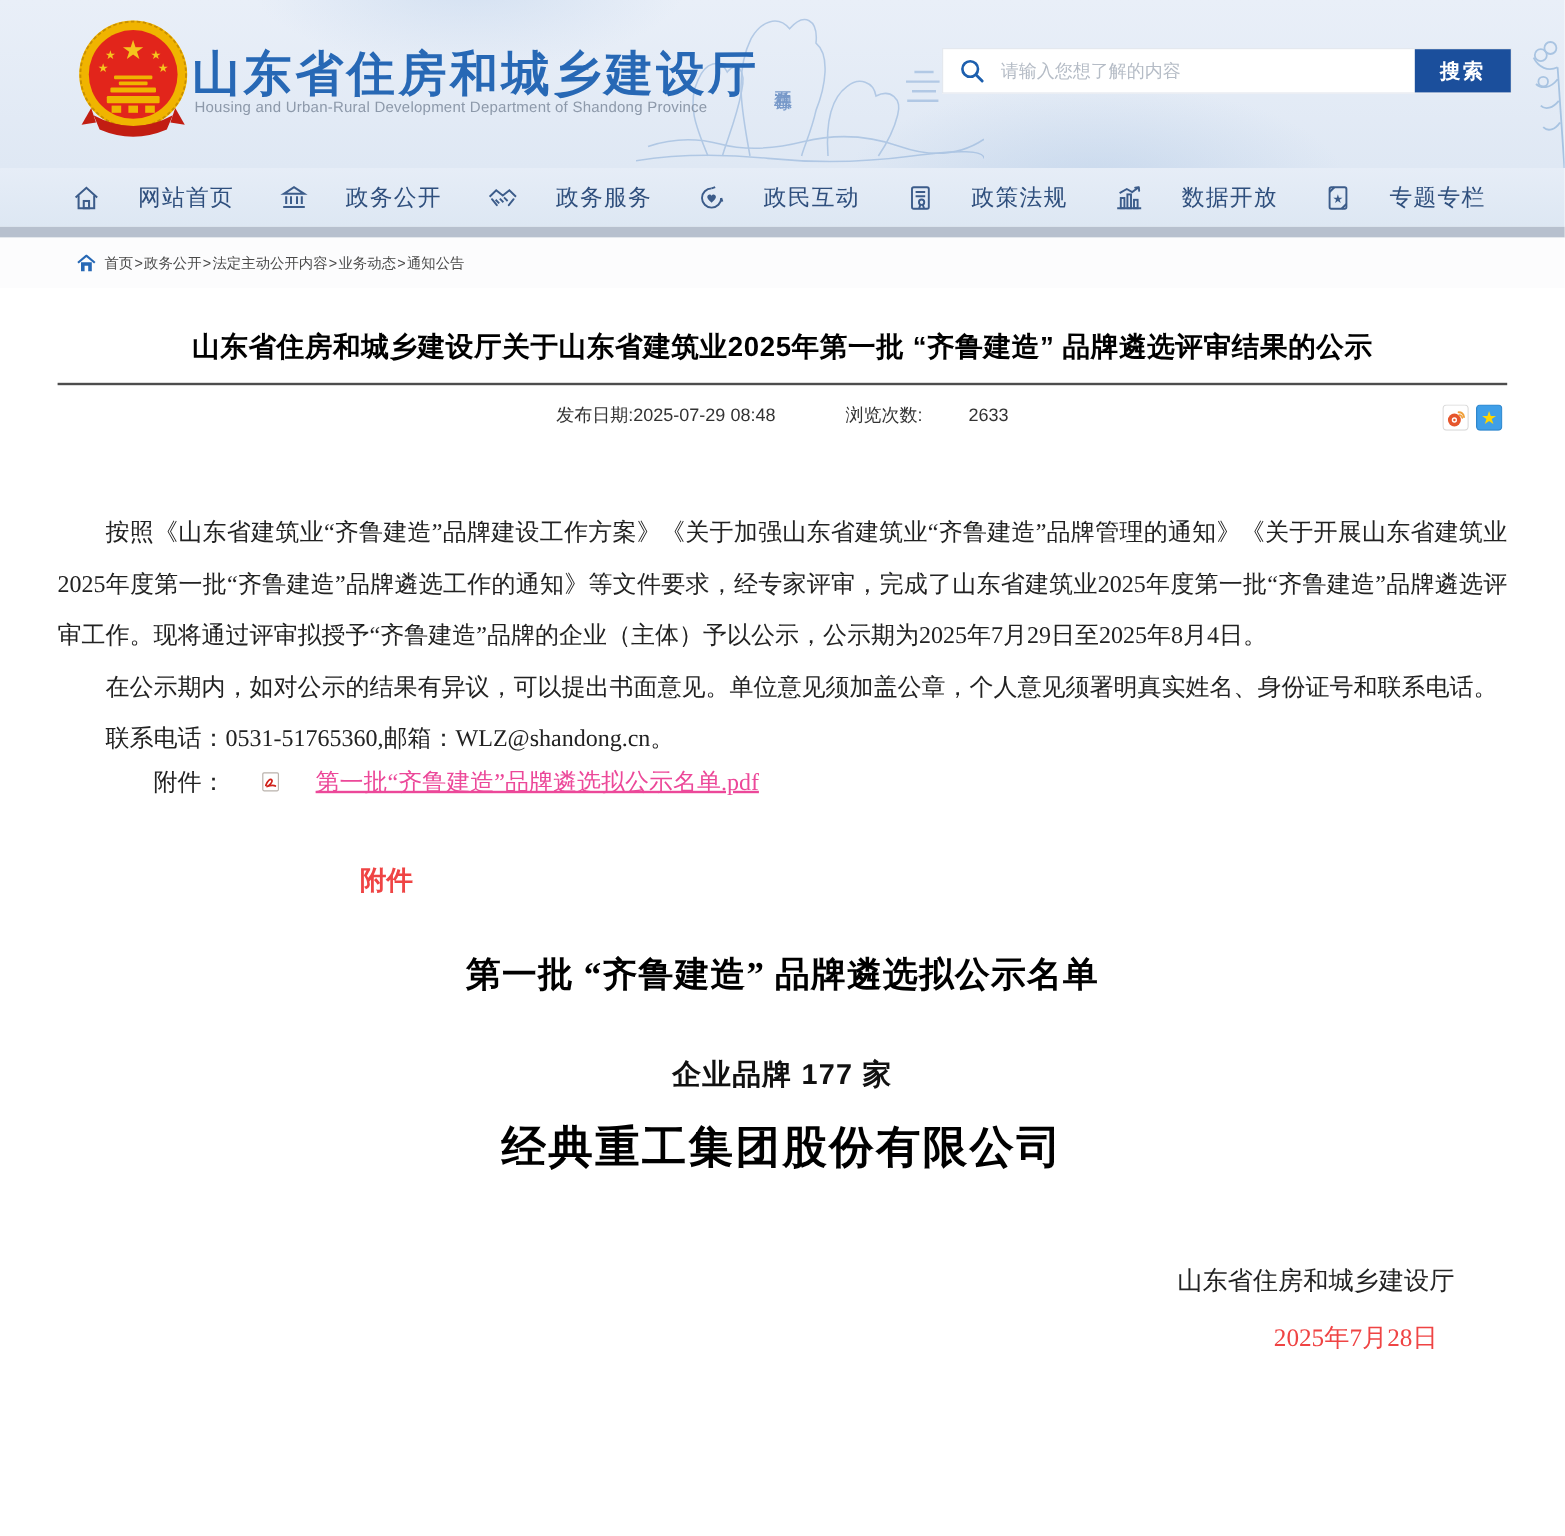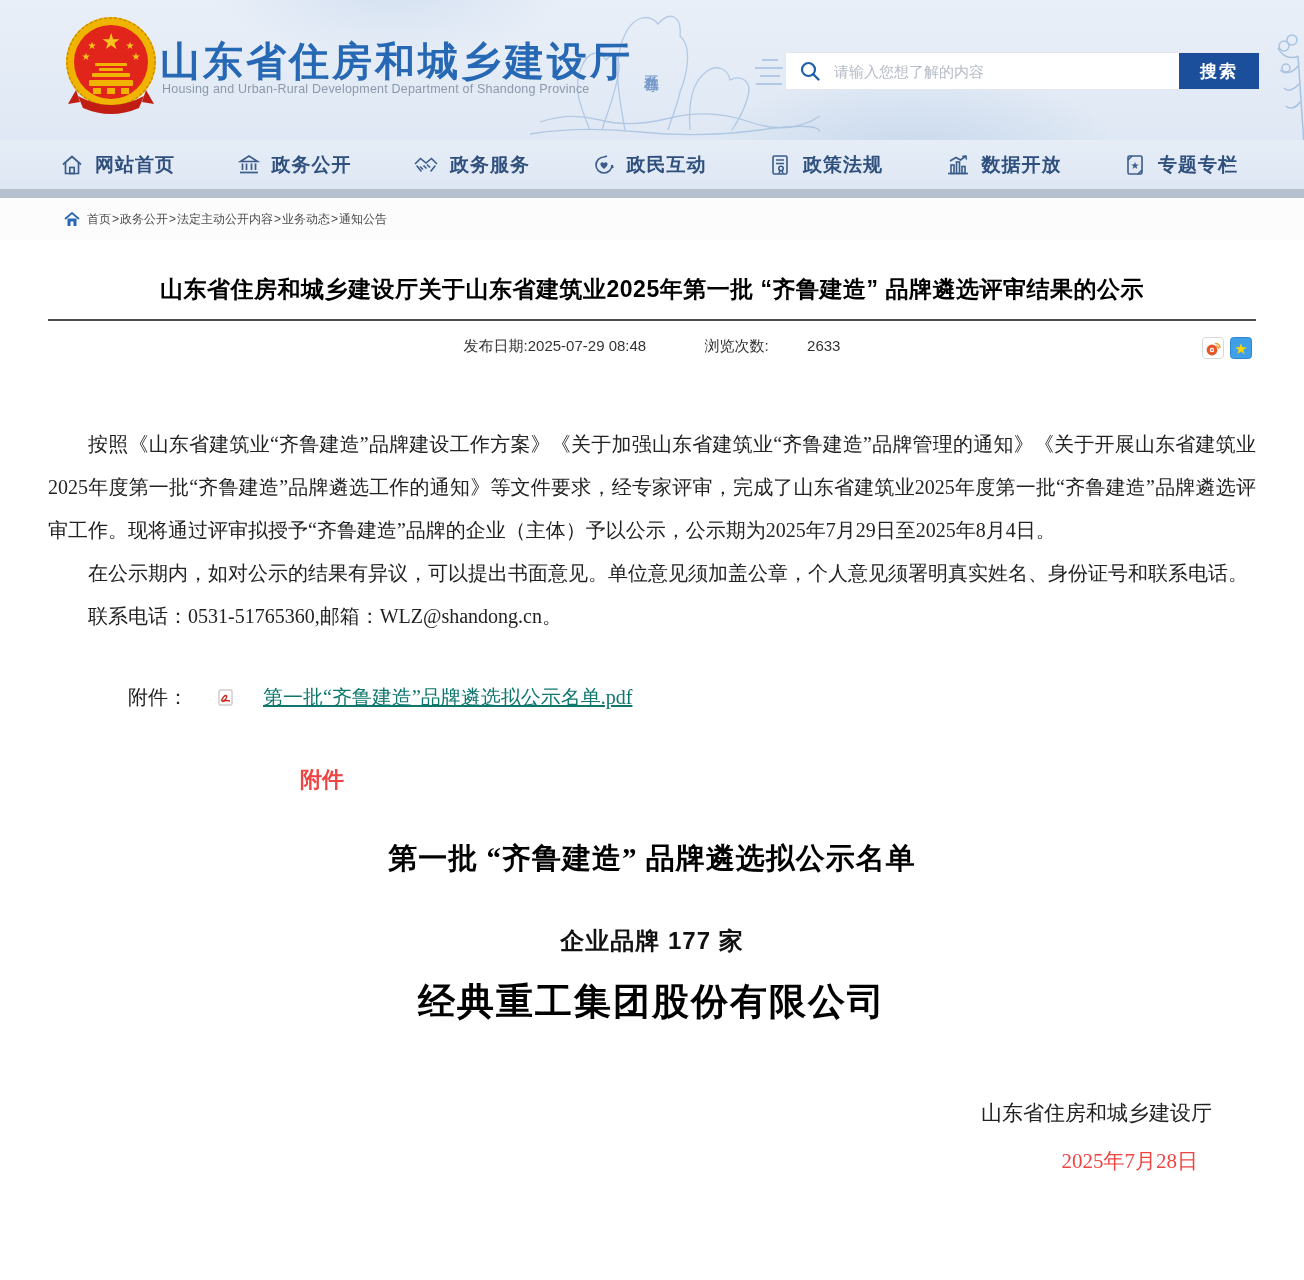--- a/index.html
+++ b/index.html
@@ -19,41 +19,41 @@
   .emblem{ position:absolute; left:62px; top:16px; width:98px; height:104px; }
   .site-title{
     position:absolute; left:160px; top:34px;
     font-size:40px; font-weight:bold; color:#2768b5; letter-spacing:3px;
   }
   .site-subtitle{
     position:absolute; left:162px; top:82px;
     font-size:12.5px; color:#8d99aa; letter-spacing:.2px;
   }
   .search-bar{
-    position:absolute; left:785px; top:52px; width:475px; height:38px;
+    position:absolute; left:785px; top:40px; width:475px; height:38px;
     display:flex; background:#fff; border:1px solid #e4e8ee;
   }
   .search-icon-wrap{ width:48px; display:flex; align-items:center; justify-content:center; }
   .search-input{
     flex:1; border:none; outline:none; font-size:15px; color:#333; background:transparent;
   }
   .search-input::placeholder{ color:#b5bcc6; }
   .search-btn{
     width:80px; height:100%; border:none; background:#1b4f9c; color:#fff;
     font-size:17px; font-weight:bold; letter-spacing:2px; cursor:pointer;
     font-family:"Liberation Sans","DejaVu Sans",sans-serif;
   }
 
   .main-nav{
     height:49px; display:flex; align-items:center; justify-content:space-between;
     padding:0 66px 0 60px;
     background:linear-gradient(180deg,#e6edf7 0%,#dde7f3 100%);
   }
   .nav-item{ display:flex; align-items:center; gap:11px; cursor:pointer; }
-  .nav-item .nav-label{ font-size:19px; font-weight:bold; color:#2f4f7d; letter-spacing:1px; }
+  .nav-item .nav-label{ font-size:19px; font-weight:normal; color:#2f4f7d; letter-spacing:1px;margin-left:20px; }
   .nav-item svg{ display:block; }
   .header-divider{ height:9px; background:#b7c0ce; }
 
   
   .breadcrumb{
     height:42px; display:flex; align-items:center; padding-left:64px;
     background:#fcfcfd; font-size:12px; color:#4a4a4a;
   }
   .breadcrumb .crumb{ cursor:pointer; }
   .breadcrumb .sep{ margin:0 1px; color:#4a4a4a; }
@@ -75,26 +75,26 @@
   .meta-row .views-gap{ display:inline-block; width:30px; }
   .share-box{ position:absolute; right:4px; top:0; display:flex; gap:6px; }
   .share-box .share-btn{ cursor:pointer; display:flex; }
 
   .article-body{ margin-top:60px; color:#222; }
   .article-body p{
     font-family:"Liberation Serif","DejaVu Serif",serif;
     font-size:20px; line-height:43px; text-indent:2em; text-align:justify;
   }
   .attach-row{
-    margin-top:46px; font-family:"Liberation Serif","DejaVu Serif",serif;
+    font-family:"Liberation Serif","DejaVu Serif",serif;
     font-size:20px; color:#222; display:flex; align-items:center;gap:28px;
   }
   .attach-row .attach-prefix{ text-indent:2em; padding-left:40px; }
   .pdf-icon{ margin:0 2px 0 2px; display:flex; }
-  .attach-link{ color:#0f766e; text-decoration:underline; cursor:pointer; }
+  .attach-link{ color:#ec4899; text-decoration:underline; cursor:pointer; }
 
   
   .annex-label{
     margin-top:54px; padding-left:252px;
     font-size:22px; font-weight:bold; color:#ef4444;
     font-family:"Liberation Sans","DejaVu Sans",sans-serif;
   }
   .doc-title{
     margin-top:44px; text-align:center;
     font-size:29px; font-weight:bold; color:#000;

